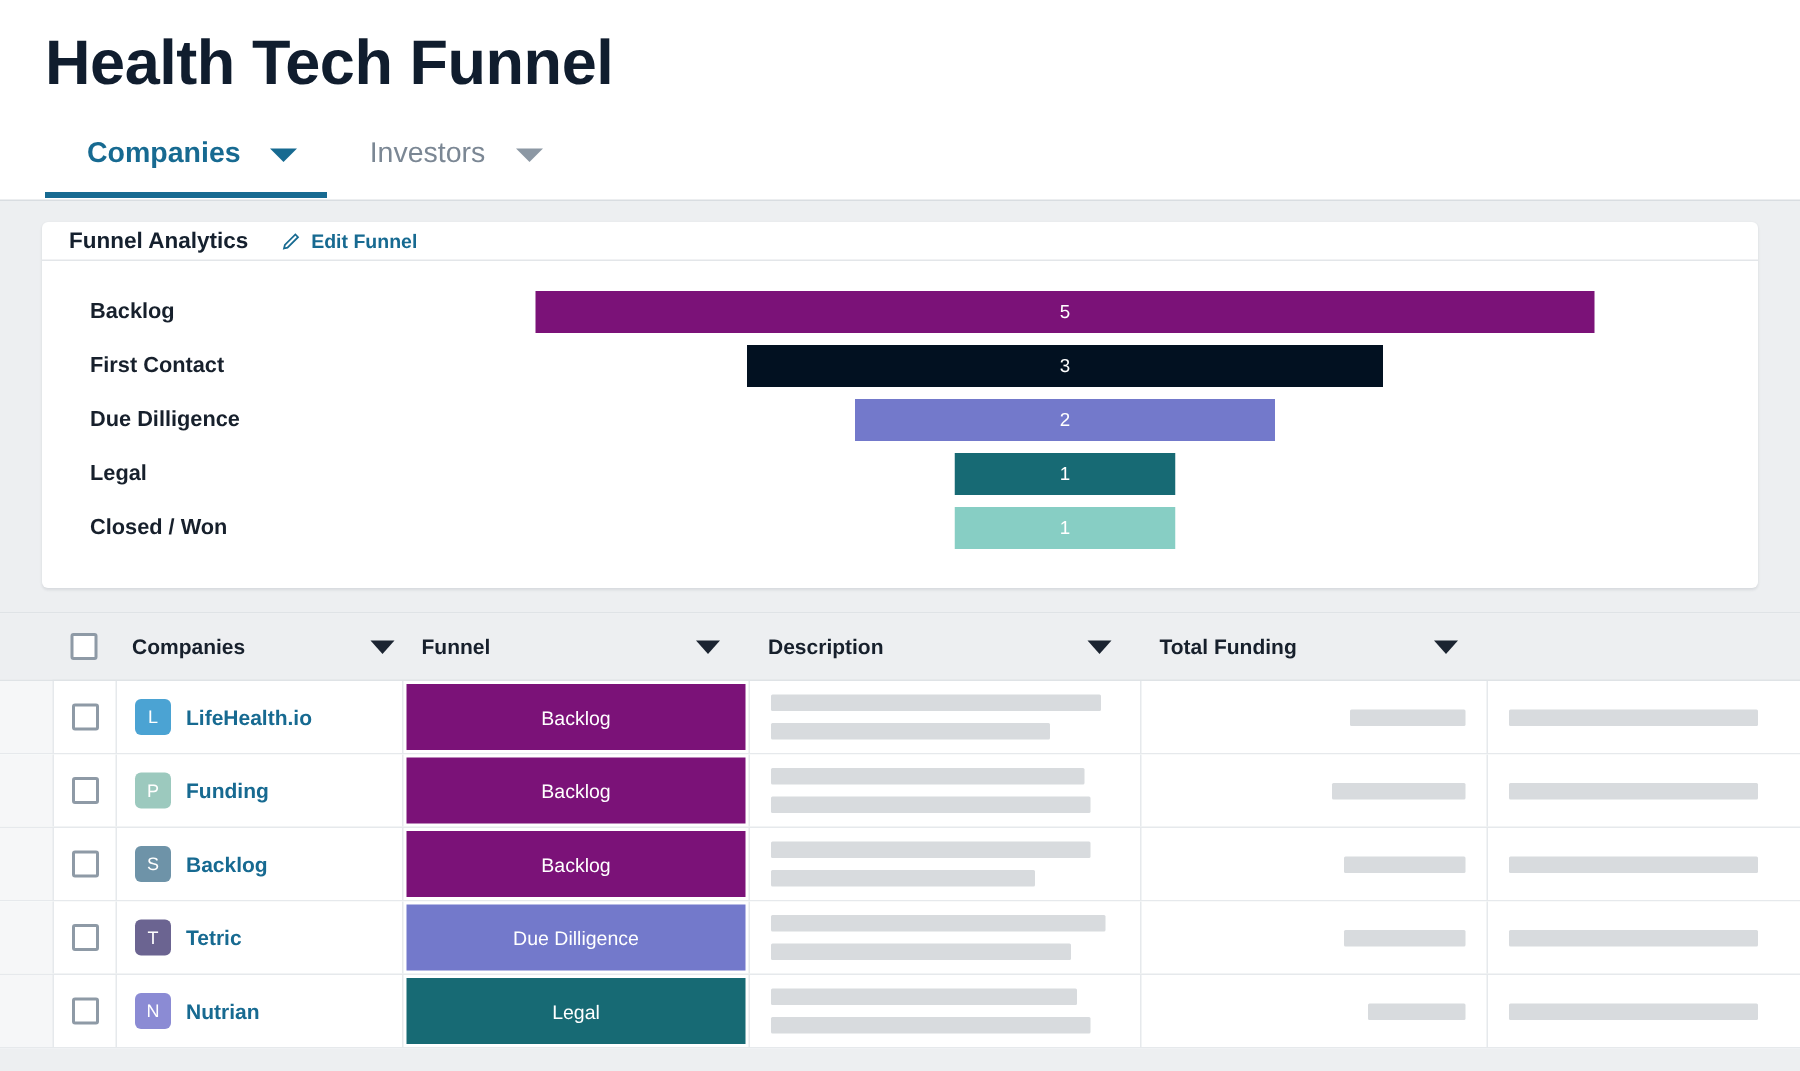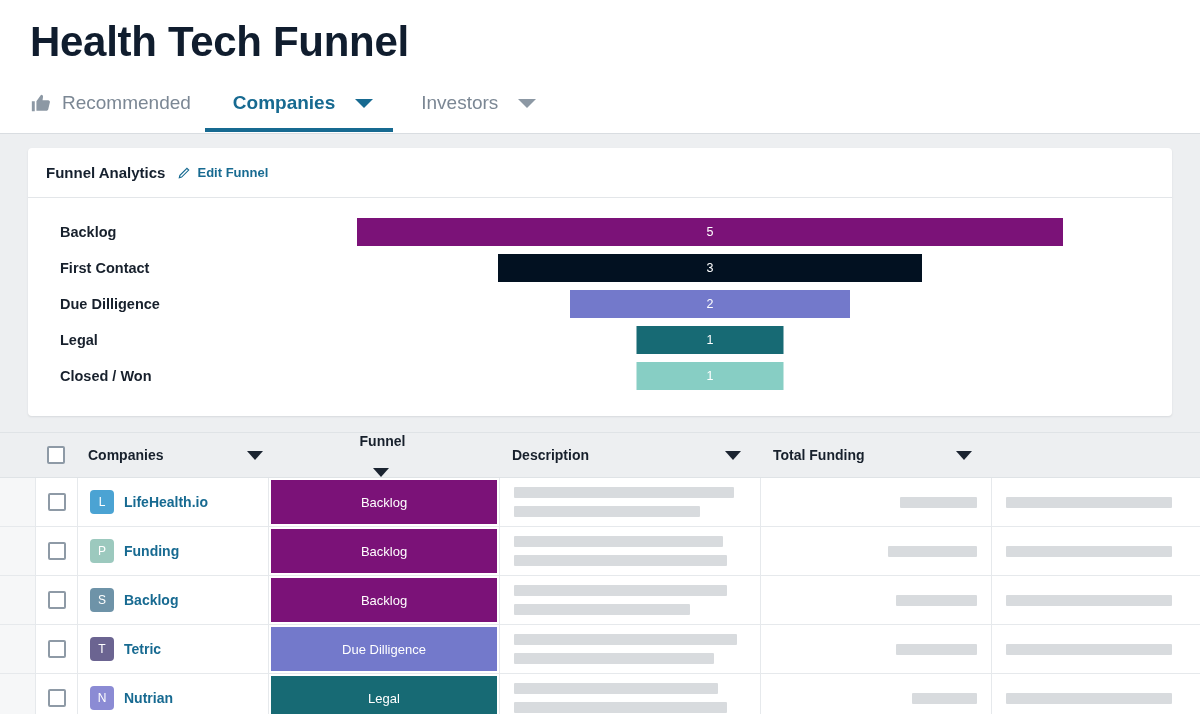--- a/index.html
+++ b/index.html
@@ -101,22 +101,22 @@
   .card {
     margin: 0 28px;
     background: #ffffff;
     border-radius: 4px;
     box-shadow: 0 1px 2px rgba(16,29,46,0.10);
     overflow: hidden;
   }
   .card-head {
     display: flex;
     align-items: center;
-    gap: 12px;
-    padding: 16px 18px;
+    gap: 22px;
+    padding: 4px 18px;
     border-bottom: 1px solid #e3e6e9;
   }
   .card-title {
     font-size: 15px;
     font-weight: bold;
     color: #15202e;
   }
   .edit-link {
     display: flex;
     align-items: center;
@@ -303,28 +303,20 @@
   }
 </style>
 </head>
 <body>
 
 <div class="topbar">
   <h1 class="page-title">Health Tech Funnel</h1>
 
   <div class="tabs">
 
-    <div class="tab">
-      <span class="thumb-icon">
-        <svg viewBox="0 0 24 24" width="22" height="22" fill="currentColor">
-          <path d="M2 10h3.2v11H2zM7 10.2 12.1 3c1.4 0 2.3 1 2.1 2.4L13.7 9h6.1c1.3 0 2.2 1.1 1.9 2.3l-1.8 7.4c-.2 1-1.1 1.7-2.1 1.7H7z"></path>
-        </svg>
-      </span>
-      <span>Recommended</span>
-    </div>
 
     <div class="tab active with-left-pad">
       <span>Companies</span>
     </div>
     <div class="tab-caret-wrap active">
       <span class="caret accent"></span>
     </div>
 
     <div class="tab with-left-pad">
       <span>Investors</span>
@@ -392,21 +384,21 @@
       <div class="c-check">
         <span class="checkbox"></span>
       </div>
       <div class="c-company">
         <span class="col-head">
           <span>Companies</span>
           <span class="caret"></span>
         </span>
       </div>
       <div class="c-funnel">
-        <span class="col-head" style="padding:0 14px;box-sizing:border-box;height:100%;flex-direction:column;">
+        <span class="col-head" style="padding:0 14px;box-sizing:border-box;height:100%;">
           <span>Funnel</span>
           <span class="caret"></span>
         </span>
       </div>
       <div class="c-desc" style="justify-content:center;">
         <span class="col-head">
           <span>Description</span>
           <span class="caret"></span>
         </span>
       </div>

